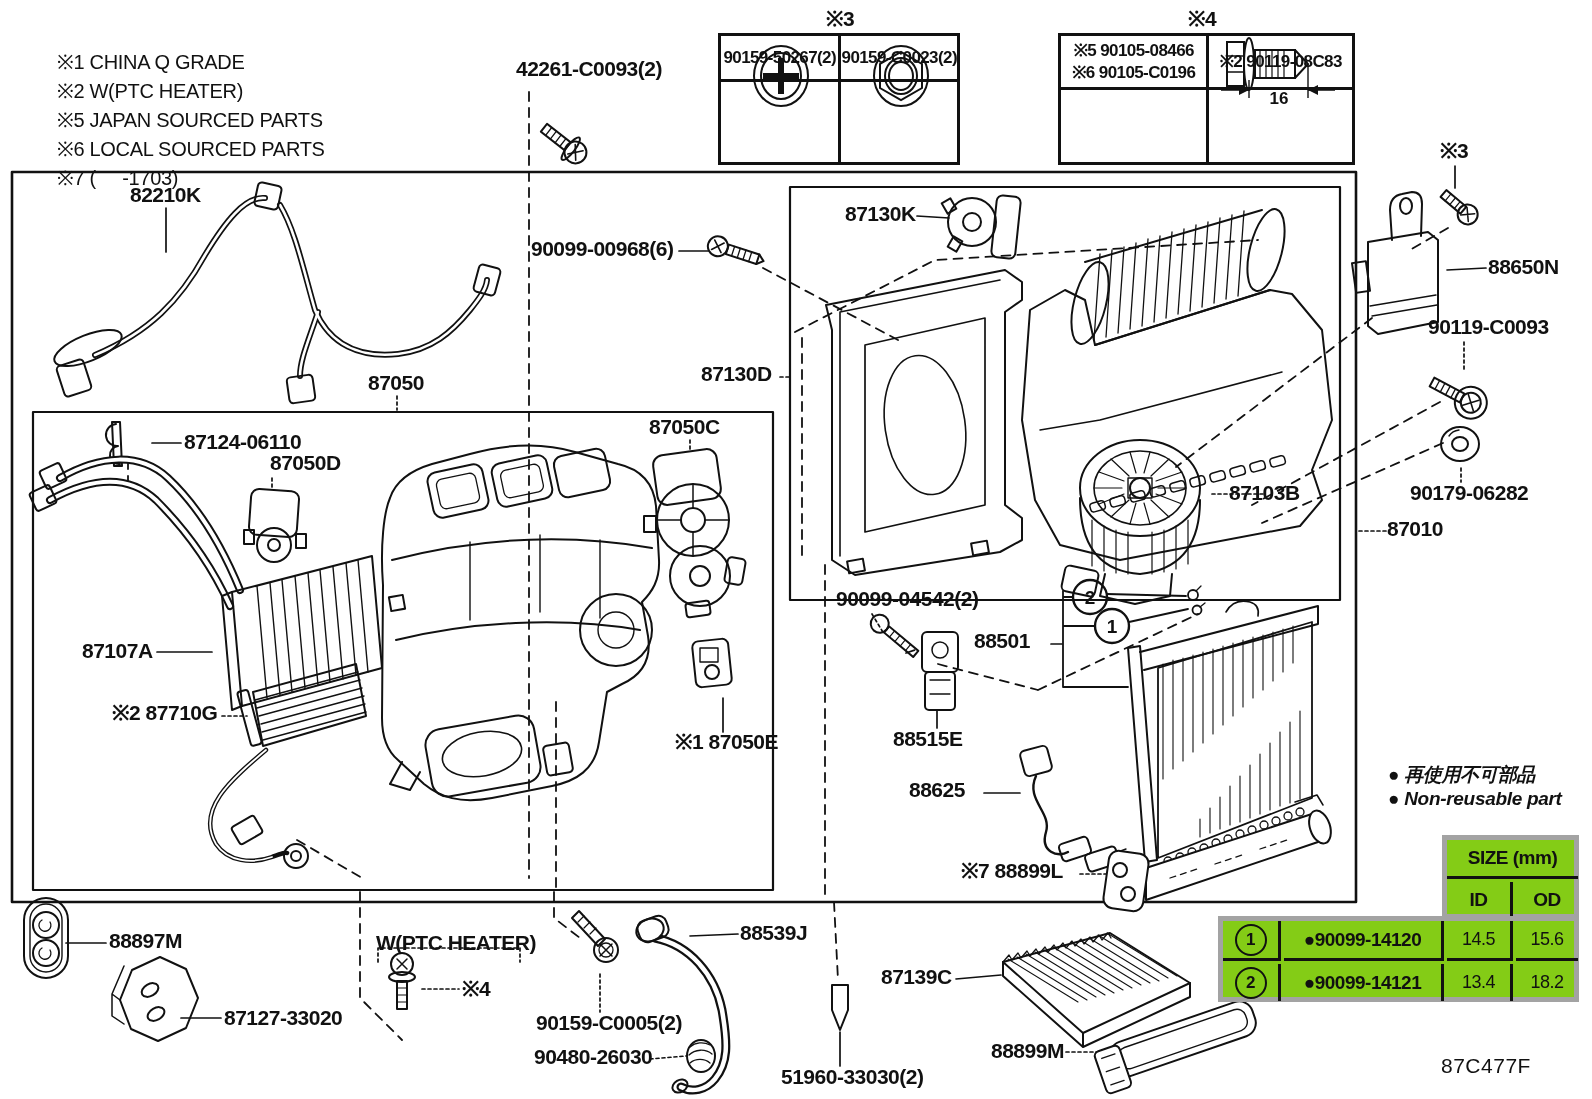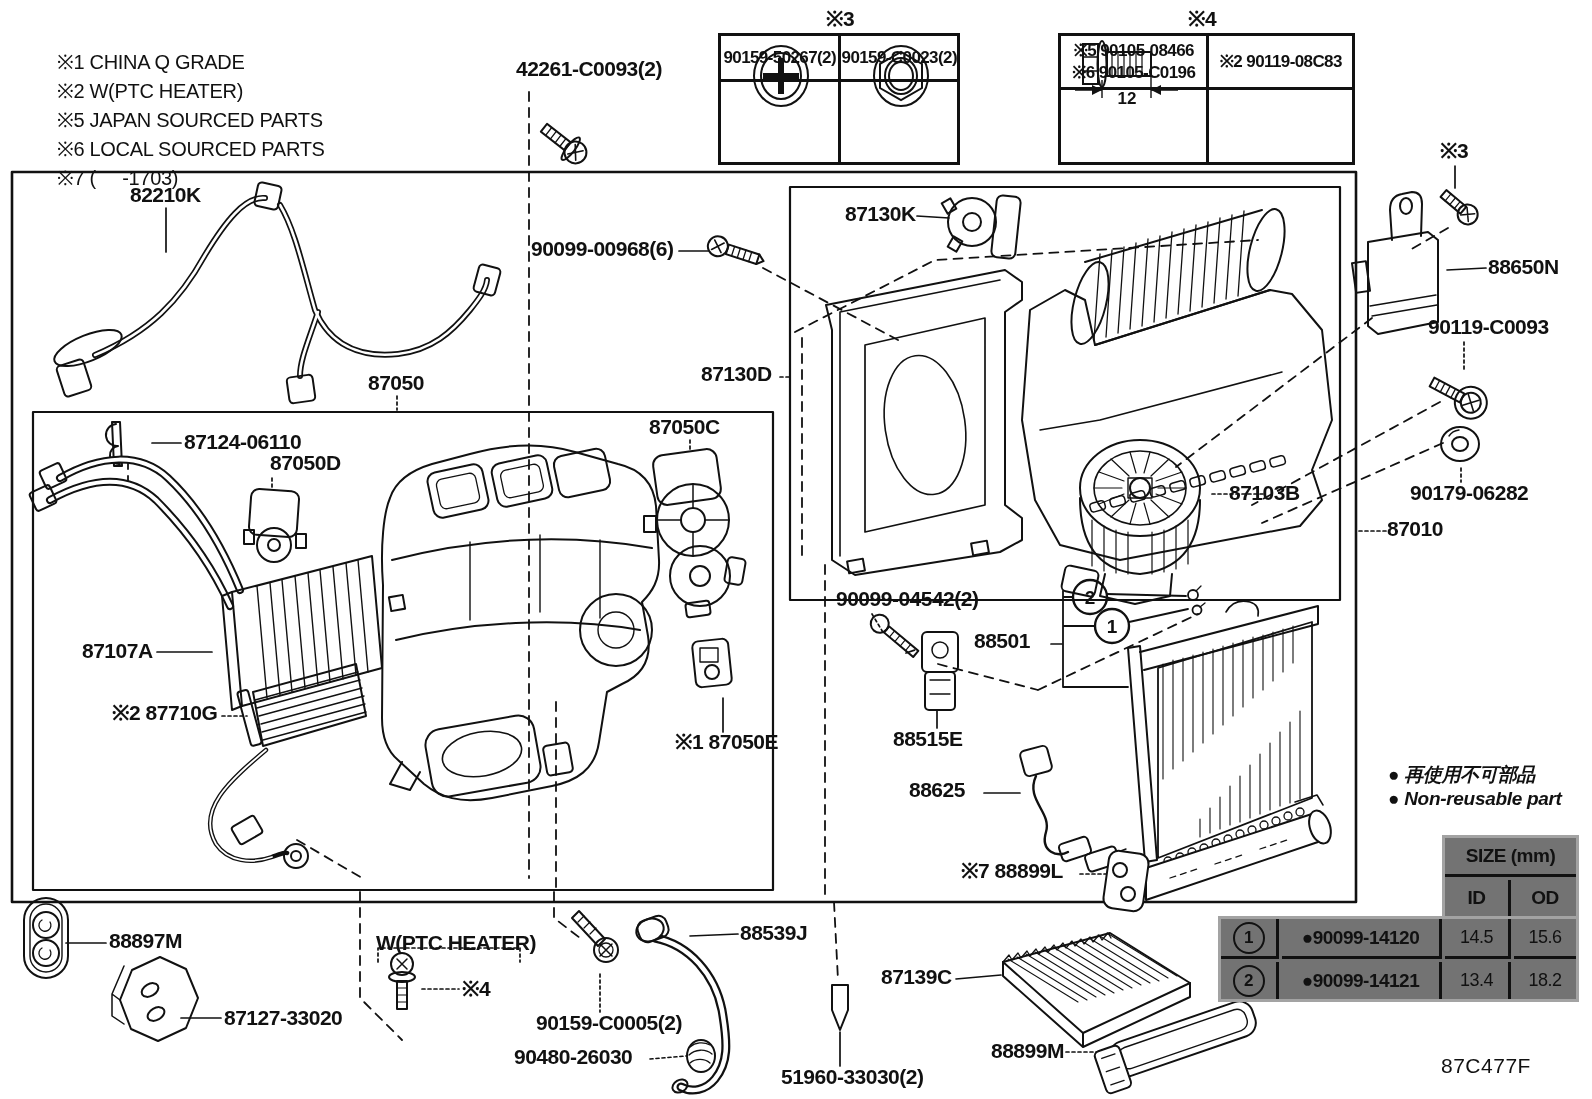--- a/index.html
+++ b/index.html
@@ -7,21 +7,21 @@
          font-family:"Liberation Sans",sans-serif;color:#111;}
   svg{position:absolute;left:0;top:0;}
   .lbl{position:absolute;font-size:21px;font-weight:700;letter-spacing:-0.5px;white-space:nowrap;line-height:1.05;}
   .legend-line{position:absolute;font-size:20px;font-weight:400;letter-spacing:-0.3px;white-space:nowrap;}
   .tbl{position:absolute;border:3px solid #111;box-sizing:border-box;display:flex;}
   .tcol{position:relative;height:100%;box-sizing:border-box;}
   .tcol+.tcol{border-left:3px solid #111;}
   .thdr{border-bottom:3px solid #111;box-sizing:border-box;display:flex;flex-direction:column;
         align-items:center;justify-content:center;font-weight:700;font-size:17px;letter-spacing:-0.6px;line-height:22px;white-space:nowrap;}
   .ticon{display:flex;align-items:center;justify-content:center;}
-  .sizebox{position:absolute;border:3px solid #a3a3a3;box-sizing:border-box;background:#737373;}
+  .sizebox{position:absolute;border:5px solid #a3a3a3;box-sizing:border-box;background:#84cc16;}
   .cell{position:absolute;box-sizing:border-box;display:flex;align-items:center;justify-content:center;
         font-size:19px;font-weight:700;letter-spacing:-0.5px;white-space:nowrap;}
   .circnum{width:28px;height:28px;border:2.5px solid #111;border-radius:50%;display:flex;align-items:center;
         justify-content:center;font-size:17px;font-weight:700;}
   .note{position:absolute;font-size:19px;font-weight:700;white-space:nowrap;letter-spacing:-0.3px;font-style:italic;}
   .code{position:absolute;font-size:21px;font-weight:400;letter-spacing:0.5px;}
 </style>
 </head>
 <body>
 
@@ -452,21 +452,21 @@
 <div class="lbl" style="left:909px;top:779px">88625</div>
 <div class="lbl" style="left:961px;top:860px">※7 88899L</div>
 <div class="lbl" style="left:109px;top:930px">88897M</div>
 <div class="lbl" style="left:376px;top:932px">W(PTC HEATER)</div>
 <div class="lbl" style="left:462px;top:978px">※4</div>
 <div class="lbl" style="left:740px;top:922px">88539J</div>
 <div class="lbl" style="left:881px;top:966px">87139C</div>
 <div class="lbl" style="left:224px;top:1007px">87127-33020</div>
 <div class="lbl" style="left:536px;top:1012px">90159-C0005(2)</div>
 <div class="lbl" style="left:991px;top:1040px">88899M</div>
-<div class="lbl" style="left:514px;top:1046px">90480-26030</div>
+<div class="lbl" style="left:534px;top:1046px">90480-26030</div>
 <div class="lbl" style="left:781px;top:1066px">51960-33030(2)</div>
 
 <div class="tbl" style="left:718px;top:33px;width:242px;height:132px">
   <div class="tcol" style="width:119px">
     <div class="thdr" style="height:46px">90159-50267(2)</div>
     <div class="ticon" style="height:80px">
       <svg width="119" height="80" viewBox="0 0 119 80" stroke="#111" fill="none" stroke-width="2">
         <ellipse cx="60" cy="40" rx="27" ry="30"></ellipse>
         <ellipse cx="60" cy="40" rx="20" ry="23"></ellipse>
         <path d="M60,22 V58 M42,40 H78" stroke-width="6"></path>
@@ -485,37 +485,38 @@
     </div>
   </div>
 </div>
 
 <div class="tbl" style="left:1058px;top:33px;width:297px;height:132px">
   <div class="tcol" style="width:147px">
     <div class="thdr" style="height:54px">
       <div>※5 90105-08466</div>
       <div>※6 90105-C0196</div>
     </div>
-    <div class="ticon" style="height:72px">
-      <svg width="147" height="72" viewBox="0 0 147 72" stroke="#111" fill="none" stroke-width="2">
-        <rect x="22" y="8" width="15" height="40"></rect>
-        <path d="M22,21 h15 M22,35 h15" stroke-width="1.3"></path>
-        <ellipse cx="41" cy="28" rx="4.5" ry="23"></ellipse>
-        <rect x="46" y="16" width="44" height="24"></rect>
-        <path d="M51,16 v24 M57,16 v24 M63,16 v24 M69,16 v24 M75,16 v24 M81,16 v24" stroke-width="1.2"></path>
-        <path d="M41,44 V62 M90,40 V62" stroke-width="1.4"></path>
-        <path d="M14,54 H41 M90,54 H117" stroke-width="1.6"></path>
-        <polygon points="41,54 31,49 31,59" fill="#111" stroke="none"></polygon>
-        <polygon points="90,54 100,49 100,59" fill="#111" stroke="none"></polygon>
-        <text x="66" y="68" font-size="17" font-weight="bold" fill="#111" stroke="none" text-anchor="middle">12</text>
-      </svg>
-    </div>
   </div>
   <div class="tcol" style="width:147px">
     <div class="thdr" style="height:54px">※2 90119-08C83</div>
+    <div class="ticon" style="height:72px">
+      <svg width="147" height="72" viewBox="0 0 147 72" stroke="#111" fill="none" stroke-width="2">
+        <rect x="18" y="6" width="17" height="44"></rect>
+        <path d="M18,20 h17 M18,36 h17" stroke-width="1.3"></path>
+        <ellipse cx="40" cy="28" rx="5" ry="26"></ellipse>
+        <rect x="46" y="14" width="40" height="28"></rect>
+        <path d="M51,14 v28 M57,14 v28 M63,14 v28 M69,14 v28 M75,14 v28" stroke-width="1.2"></path>
+        <path d="M86,14 L99,28 L86,42"></path>
+        <path d="M40,54 V62 M40,44 V62 M99,28 V62" stroke-width="1.4"></path>
+        <path d="M12,54 H40 M99,54 H126" stroke-width="1.6"></path>
+        <polygon points="40,54 30,49 30,59" fill="#111" stroke="none"></polygon>
+        <polygon points="99,54 109,49 109,59" fill="#111" stroke="none"></polygon>
+        <text x="70" y="68" font-size="17" font-weight="bold" fill="#111" stroke="none" text-anchor="middle">16</text>
+      </svg>
+    </div>
   </div>
 </div>
 
 <div class="note" style="left:1388px;top:762px">● 再使用不可部品</div>
 <div class="note" style="left:1388px;top:788px">● Non-reusable part</div>
 
 <div class="sizebox" style="left:1442px;top:835px;width:137px;height:84px">
   <div class="cell" style="left:0;top:0;width:131px;height:39px;border-bottom:3px solid #111">SIZE (mm)</div>
   <div class="cell" style="left:0;top:42px;width:66px;height:36px;border-right:3px solid #111">ID</div>
   <div class="cell" style="left:69px;top:42px;width:62px;height:36px">OD</div>

